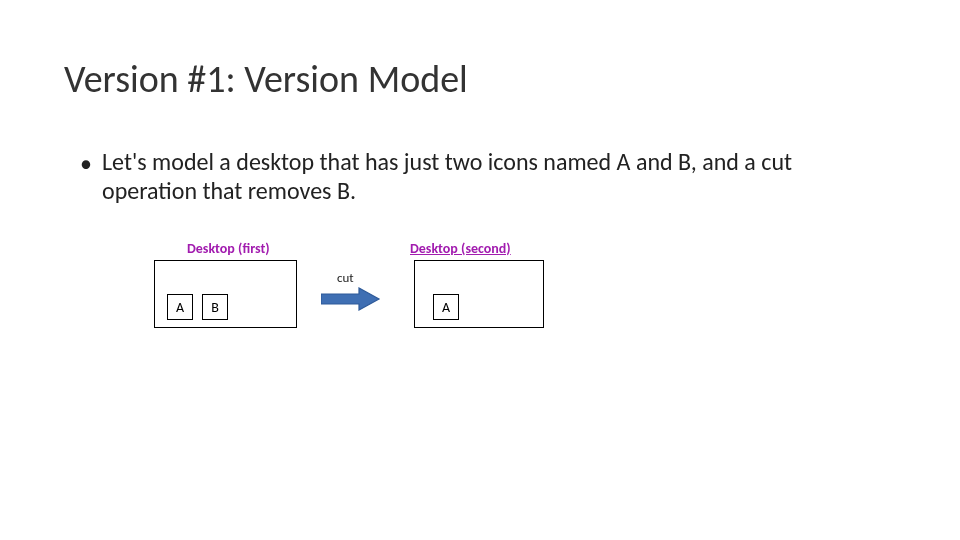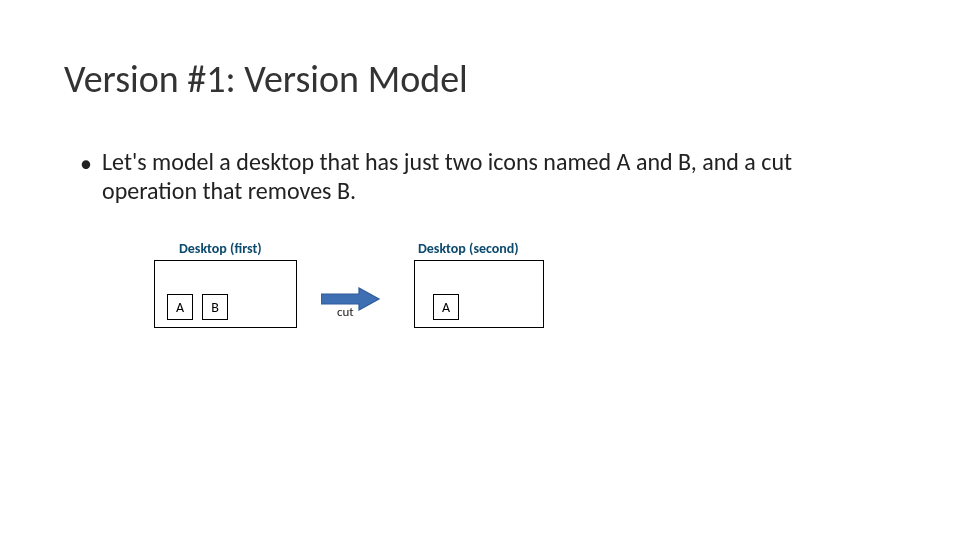--- a/index.html
+++ b/index.html
@@ -41,31 +41,31 @@
       position: absolute;
       top: 240px;
       left: 154px;
       width: 540px;
       height: 120px;
     }
     .desktop-label {
       position: absolute;
       font-size: 14px;
       font-weight: 600;
-      color: #0c4a6e;
+      color: #a21caf;
+      margin-left: 8px;
     }
     .label-first { top: 0; left: 25px; }
-    .label-second { top: 0; left: 264px; }
+    .label-second { top: 0; left: 248px; text-decoration: underline; }
     .cut-label {
       position: absolute;
       top: 30px;
       left: 183px;
       font-size: 13px;
       color: #222;
-      margin-top: 34px;
     }
     .desktop-box {
       position: absolute;
       border: 1.5px solid #000;
       background: #fff;
     }
     .box-first {
       top: 20px;
       left: 0;
       width: 143px;

